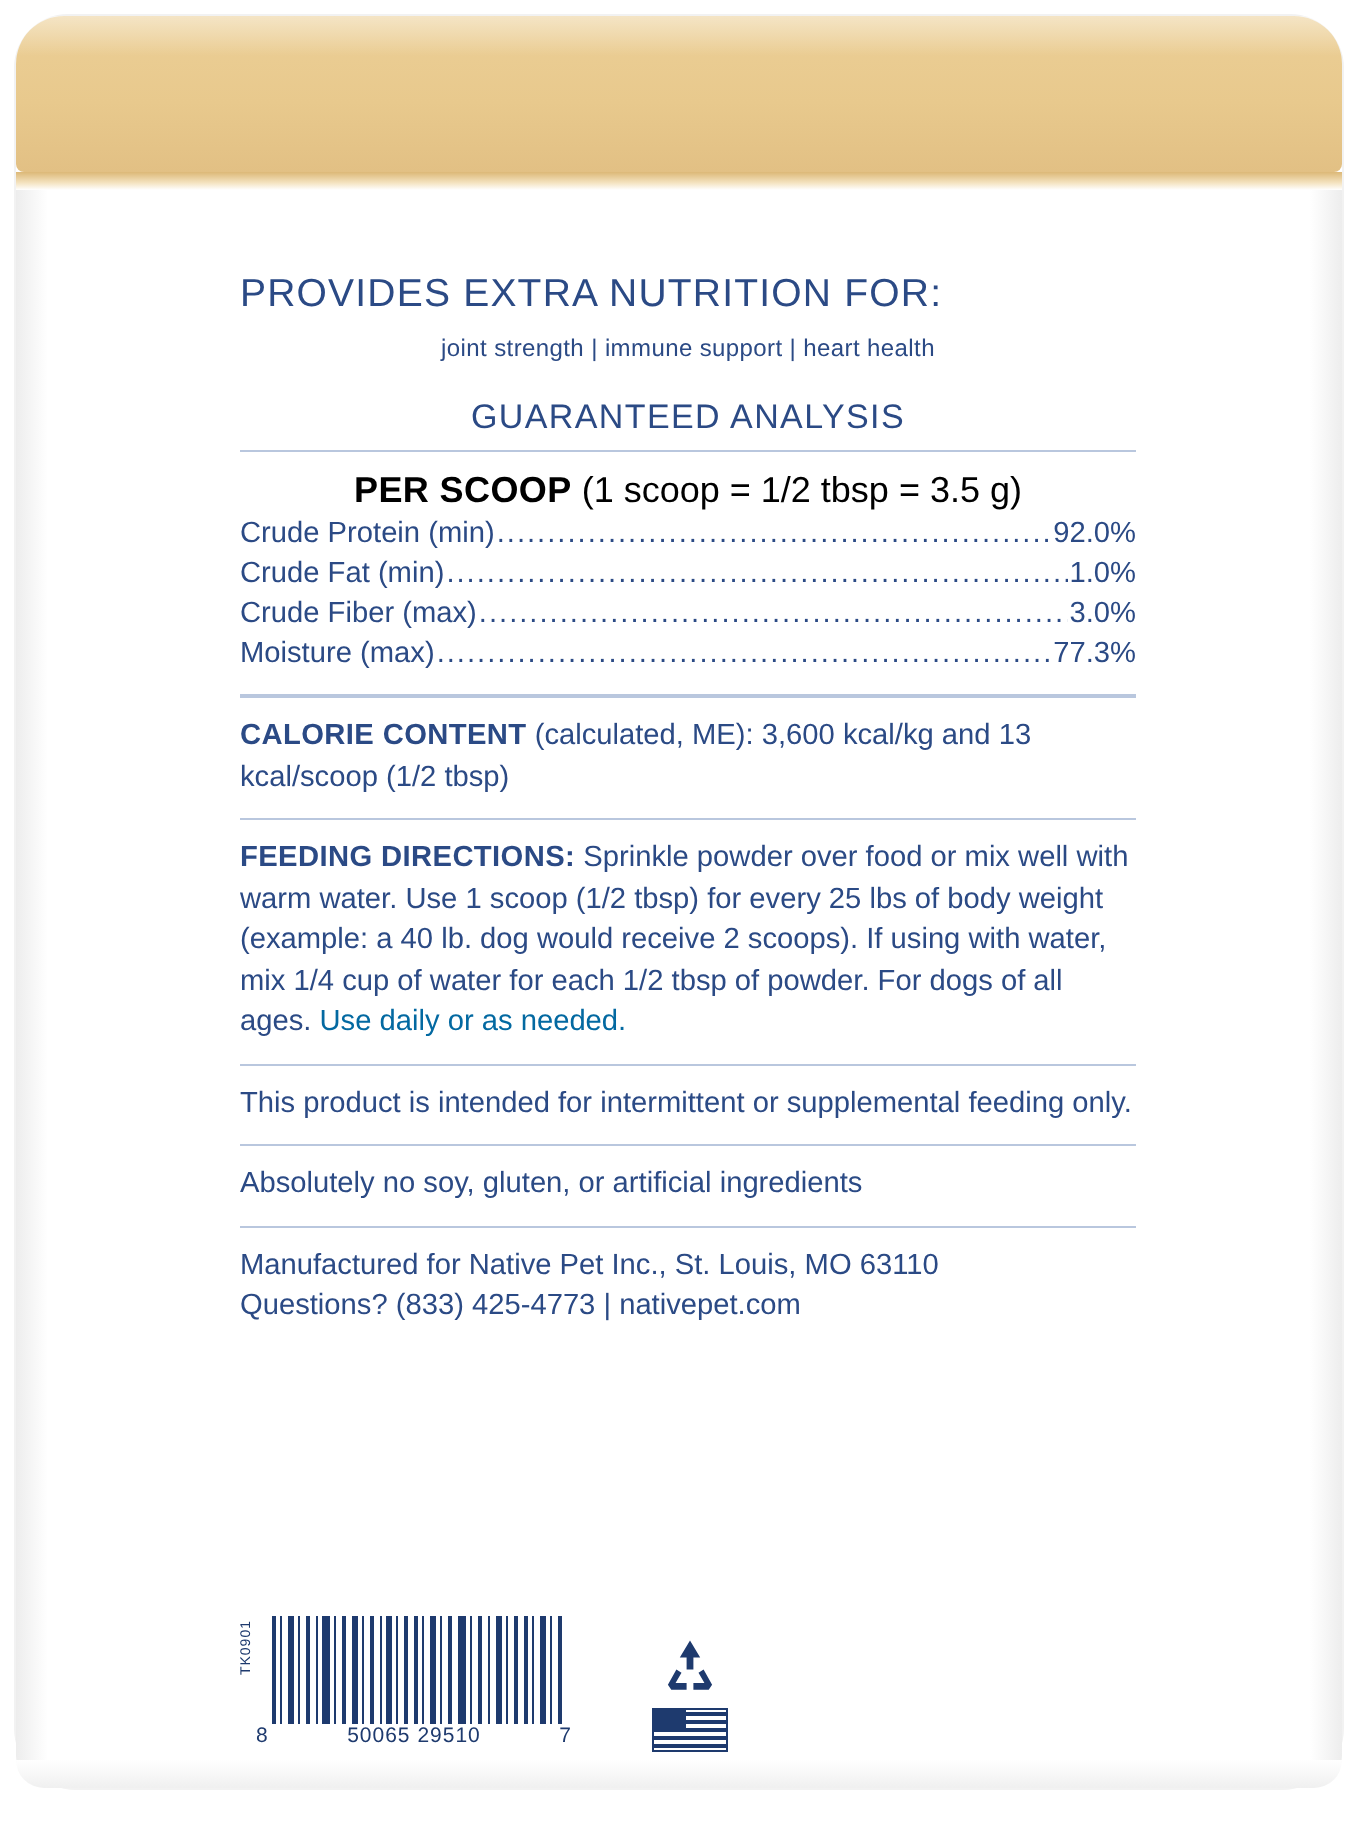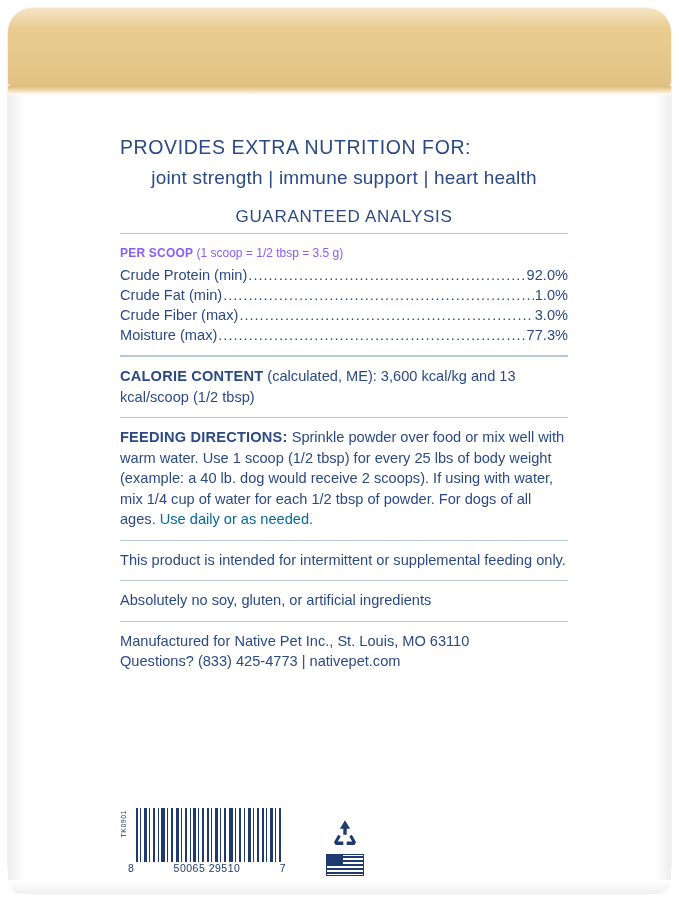--- a/index.html
+++ b/index.html
@@ -85,21 +85,21 @@
   .headline {
     text-align: left;
     font-size: 19.5px;
     letter-spacing: 0.6px;
     color: #2b4a85;
     margin: 0 0 8px 0;
     font-weight: 400;
   }
   .subhead {
     text-align: center;
-    font-size: 19px;
+    font-size: 12px;
     color: #2b4a85;
     margin: 0 0 18px 0;
     letter-spacing: 0.2px;
   }
   .section-title {
     text-align: center;
     font-size: 17px;
     letter-spacing: 0.7px;
     color: #2b4a85;
     margin: 0 0 6px 0;
@@ -134,24 +134,25 @@
     letter-spacing: 0.2px;
   }
   .para {
     font-size: 14.6px;
     line-height: 20.5px;
     color: #2b4a85;
     margin: 0;
   }
   .accent { color: #0369a1; }
   .scoop-line {
-    font-size: 12px;
+    font-size: 18px;
     line-height: 21px;
-    color: #8b5cf6;
+    color: #000000;
     margin: 0 0 1px 0;
+    text-align: center;
   }
 
   
   #bottom {
     position: absolute;
     left: 112px;
     top: 796px;
     width: 448px;
     height: 80px;
   }

